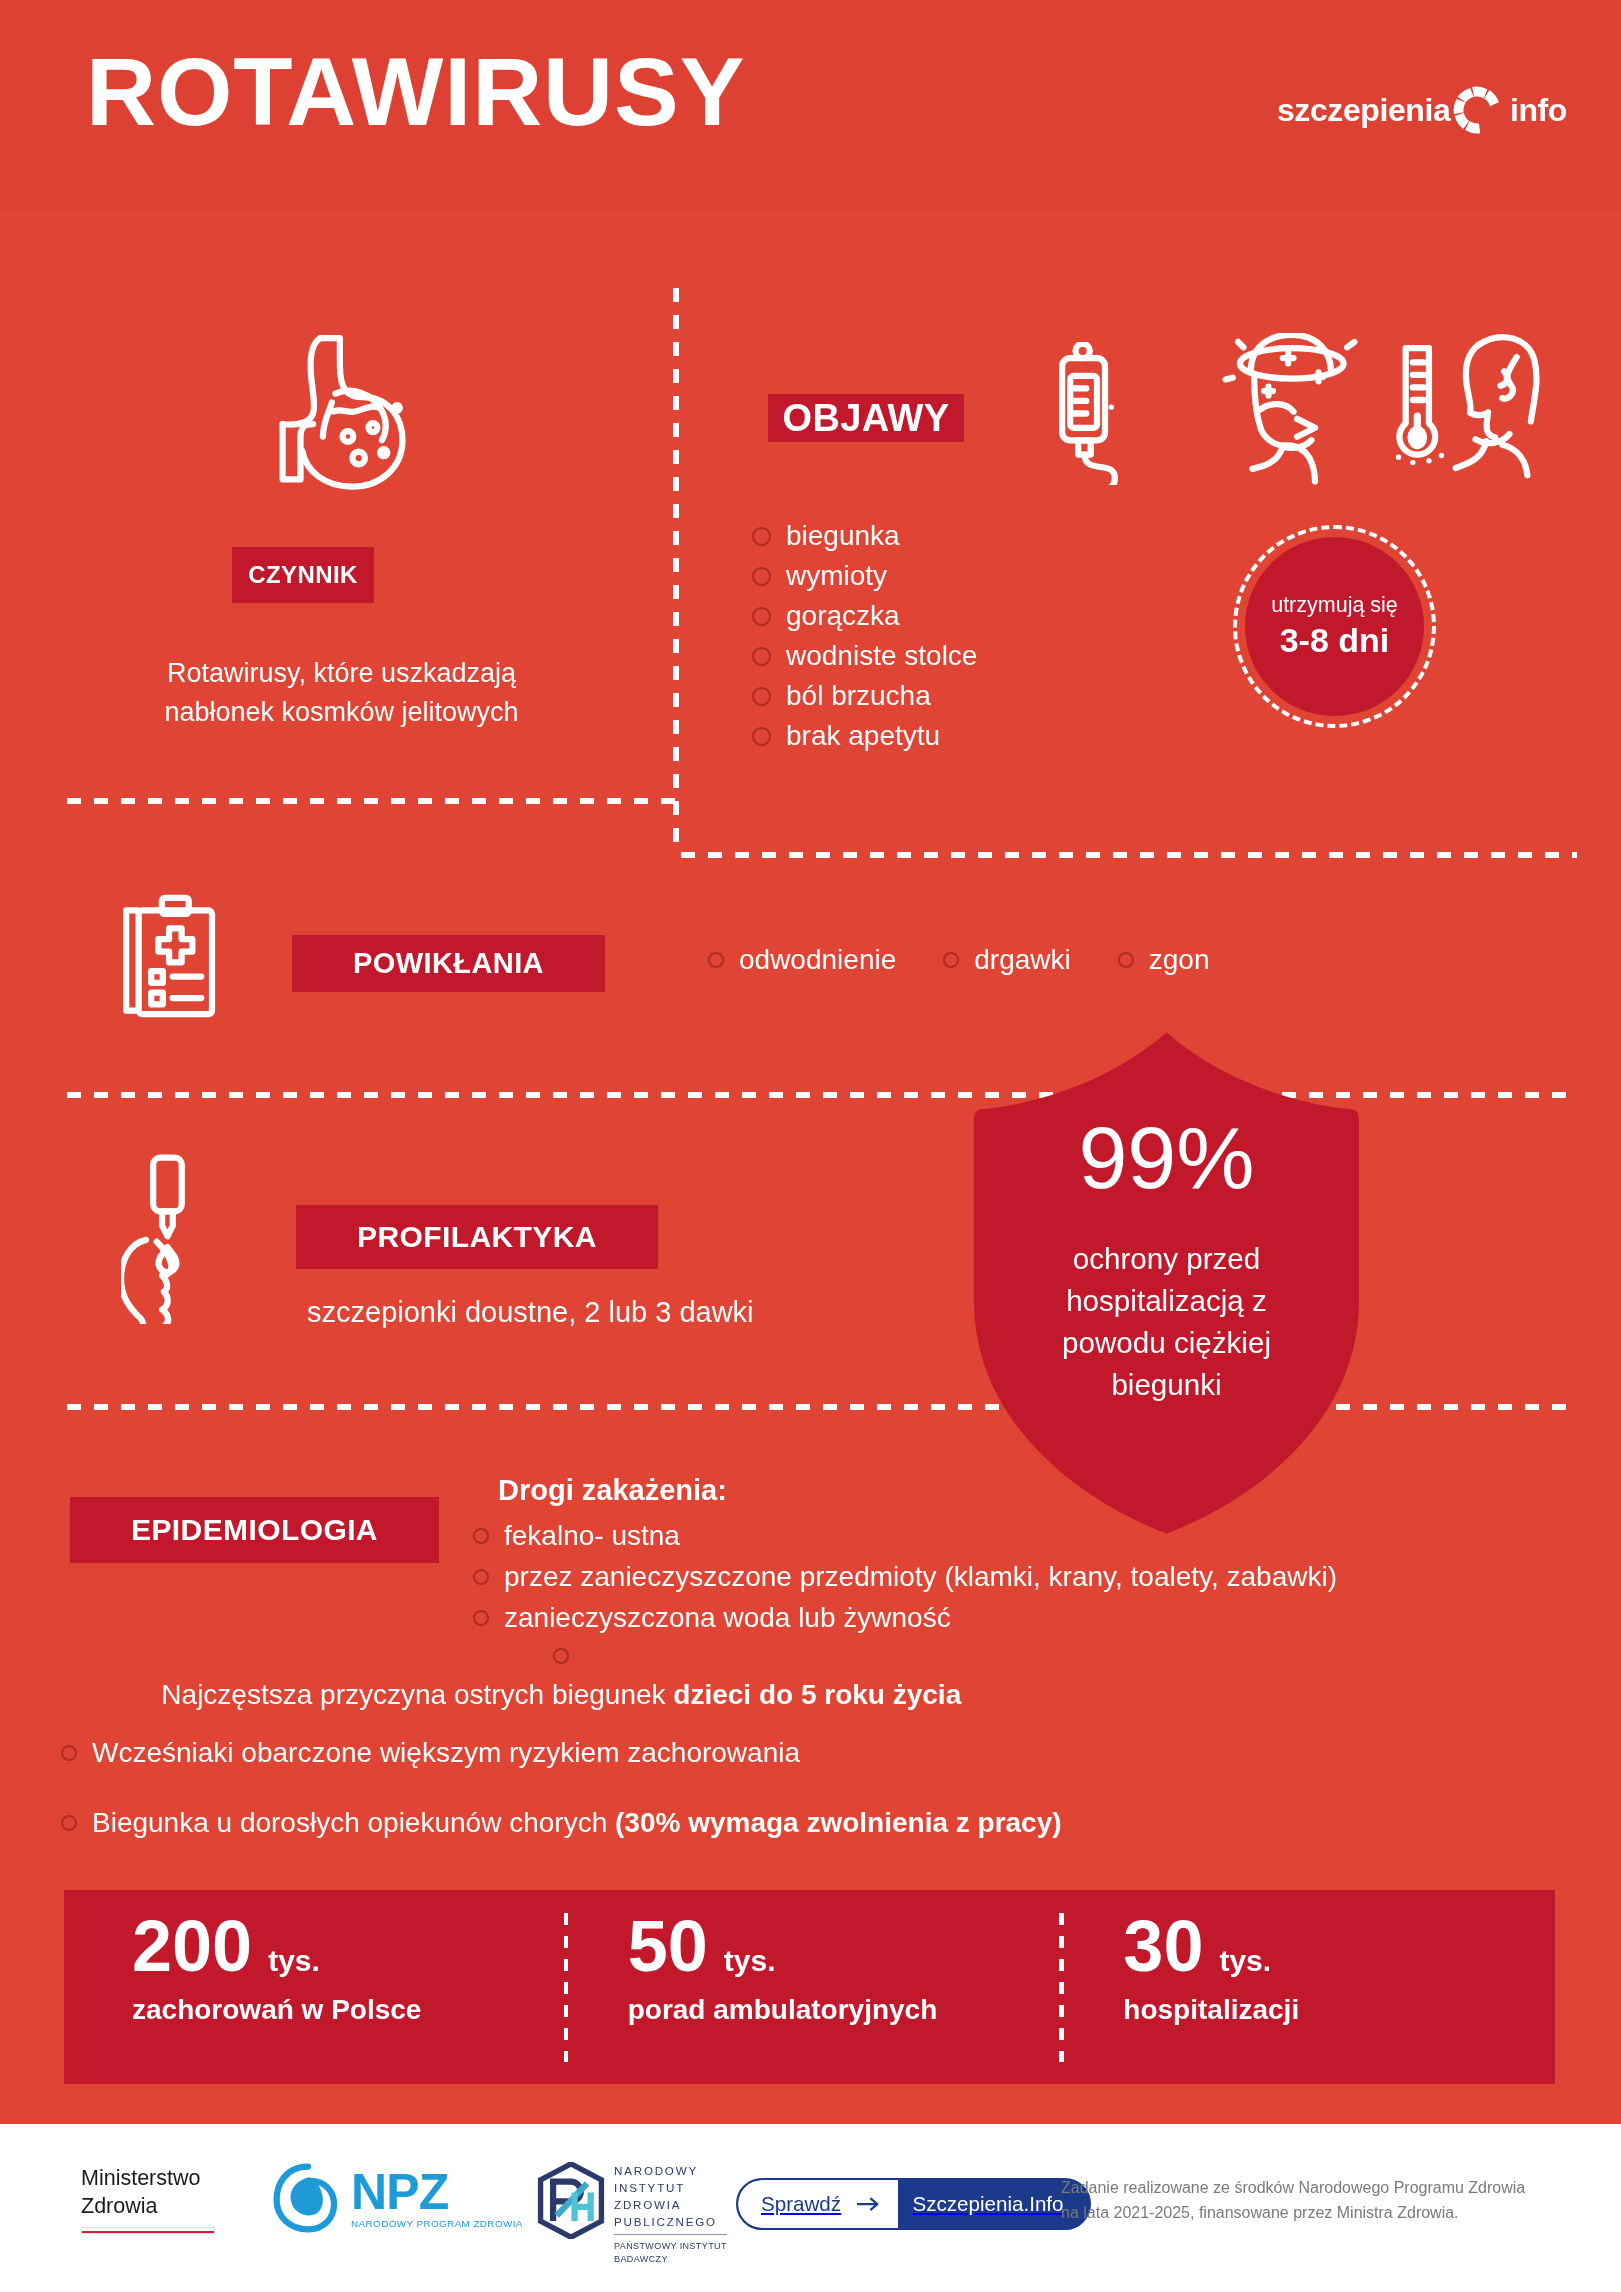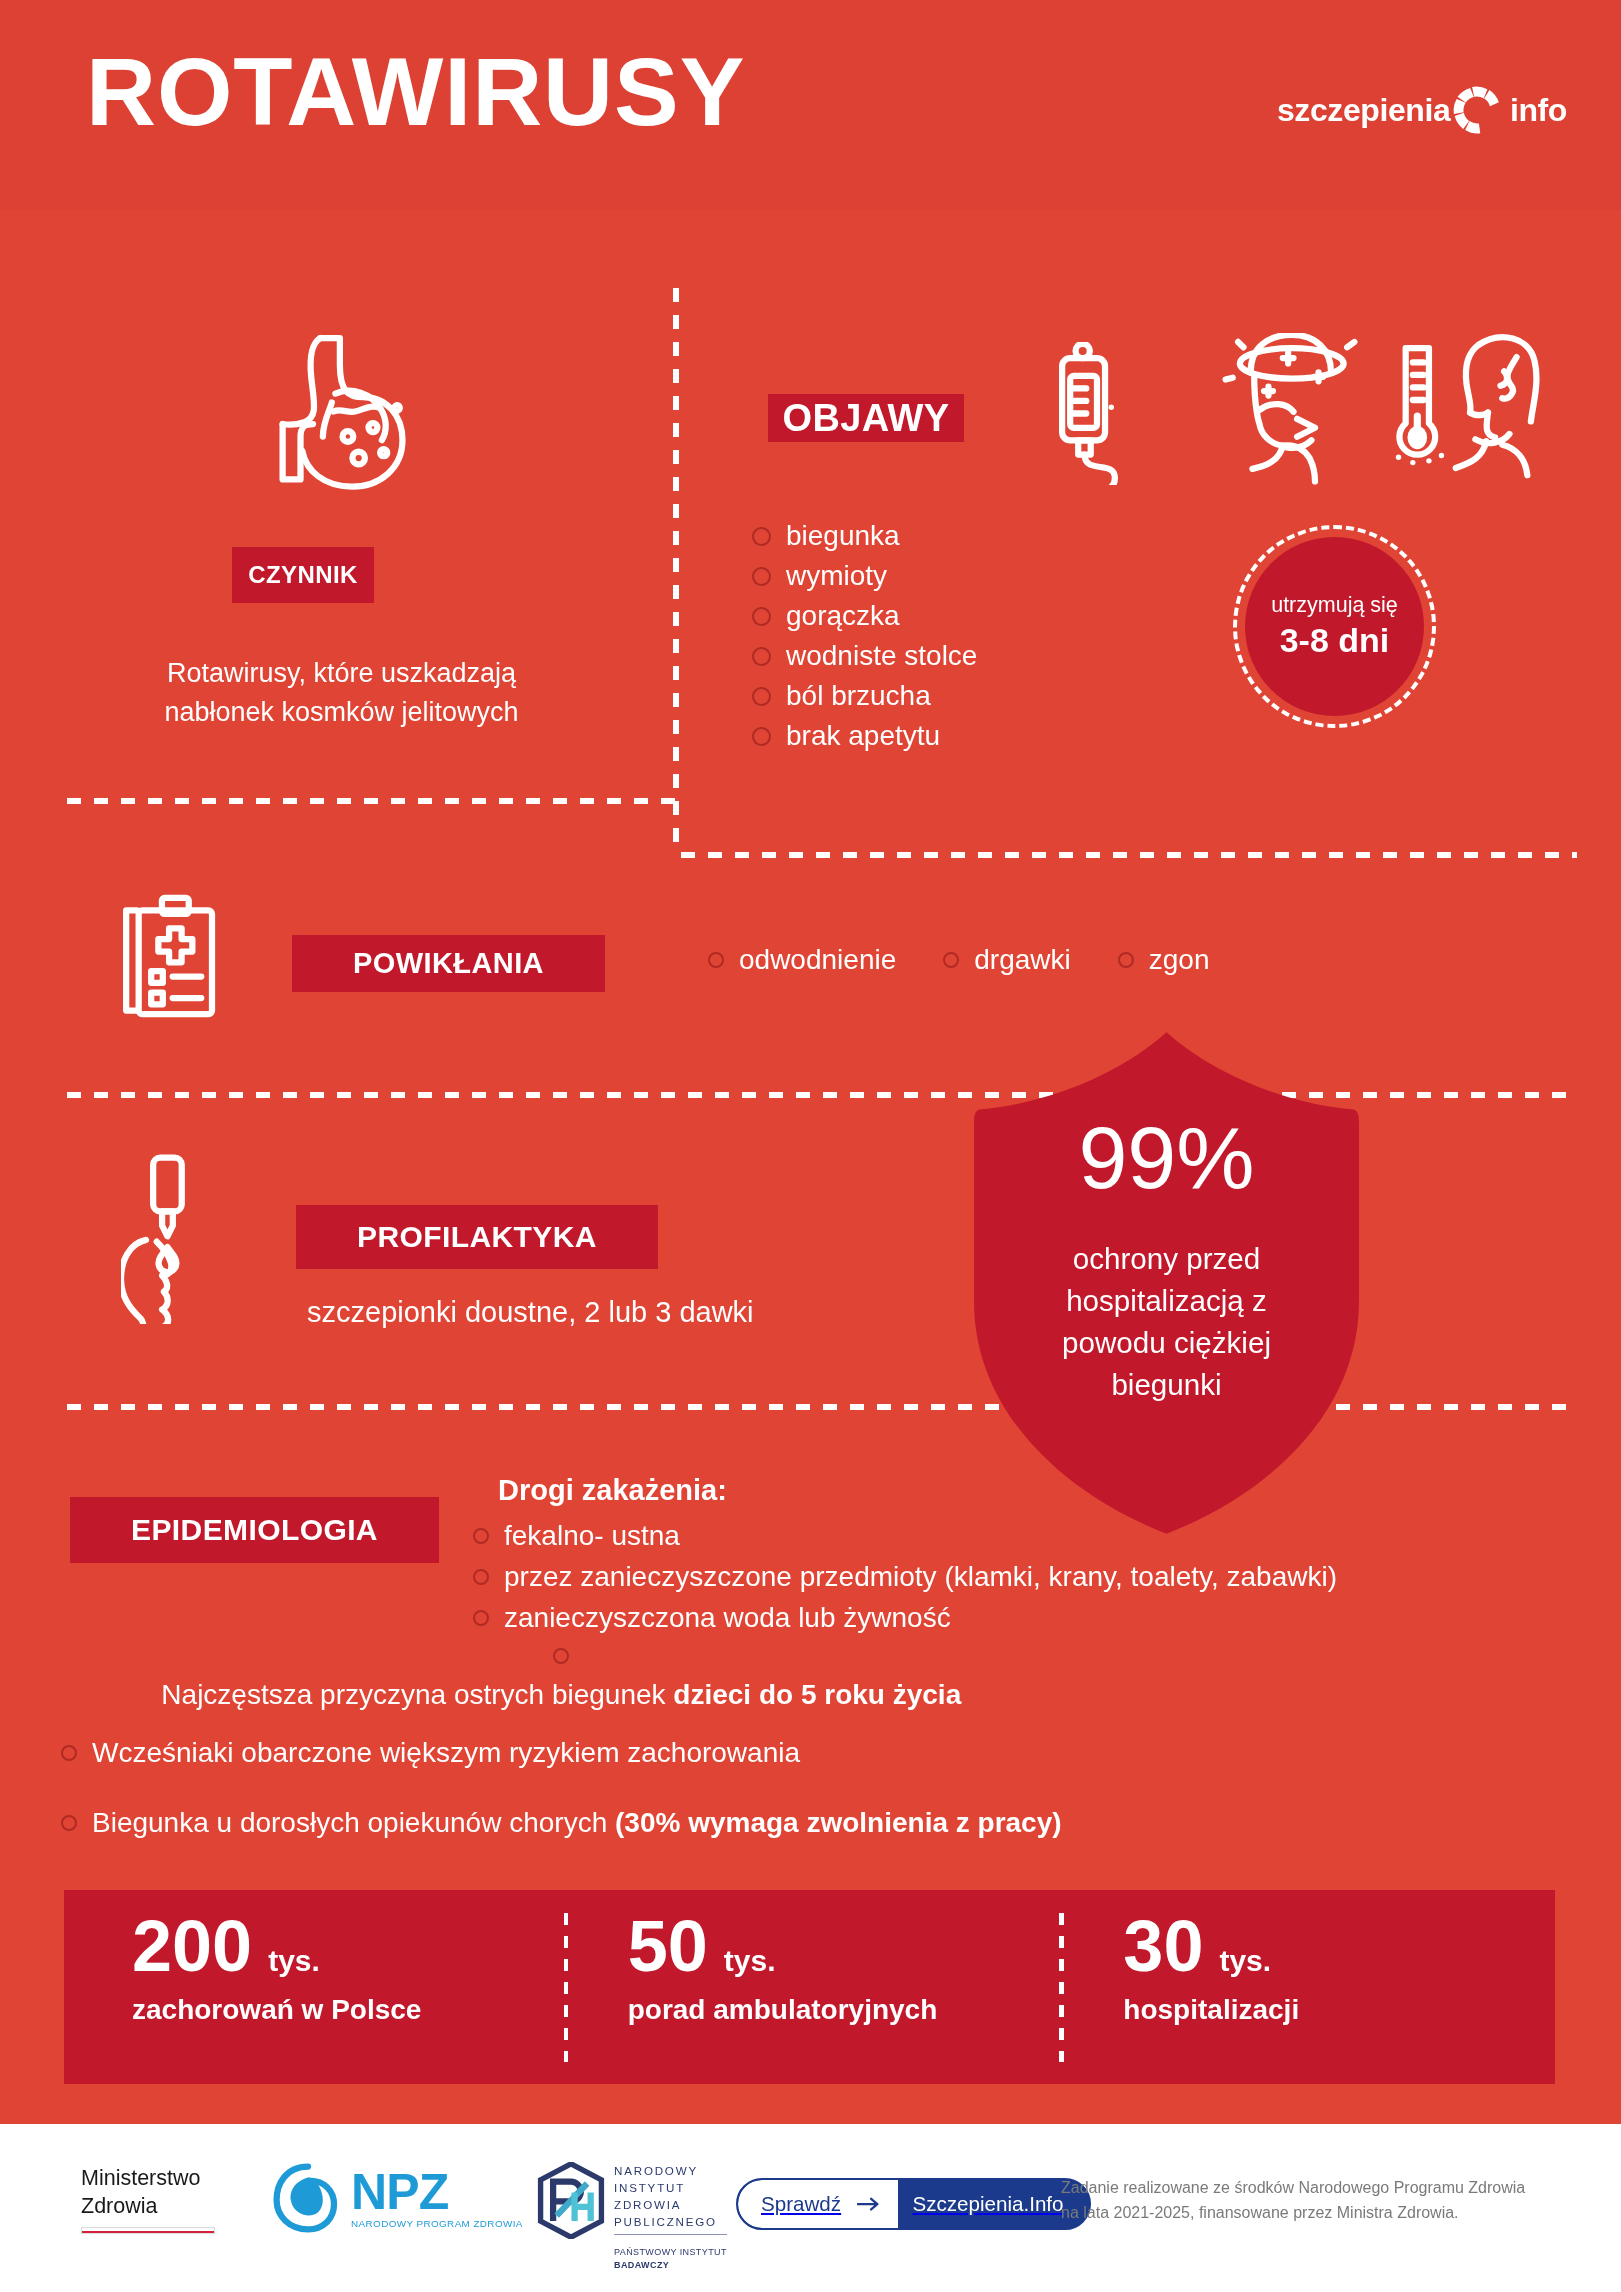--- a/index.html
+++ b/index.html
@@ -98,21 +98,21 @@
     background:#fff;
   }
   .mz { position:absolute; left:81px; top:41px; }
   .mz-line1,.mz-line2 { font-size:21.5px; color:#1a1a1a; line-height:1.28; }
   .mz-rule { margin-top:7.2px; width:134px; height:6.3px; background:linear-gradient(to bottom,#fff 0 50%,#D4213D 50% 100%); border:0.9px solid #ddd;}
   .npz { position:absolute; left:273px; top:39px; display:flex; align-items:center; gap:8px;}
   .npz-txt { font-size:50px; font-weight:bold; color:#1E9BD7; line-height:0.9; letter-spacing:-0.9px;}
   .npz-sub { font-size:9.9px; color:#1E9BD7; letter-spacing:0.4px; margin-top:2.7px;}
   .pzh { position:absolute; left:537px; top:38px; display:flex; align-items:flex-start; gap:9px;}
   .pzh-lines { font-size:11.6px; color:#2b3a6b; letter-spacing:1.8px; line-height:1.48; }
-  .pzh-sub { font-size:9px; color:#2b3a6b; letter-spacing:0.4px; line-height:1.4; margin-top:3.6px; padding-top:11px; border-top:0.9px solid #8a93b5;}
+  .pzh-sub { font-size:9px; color:#2b3a6b; letter-spacing:0.4px; line-height:1.4; margin-top:3.6px; padding-top:5px; border-top:0.9px solid #8a93b5;}
   .cta {
     position:absolute; left:736px; top:54px; height:52px;
     display:flex; align-items:center; border:2.7px solid #1B3A8C;
     border-radius:27px; overflow:hidden; background:#1B3A8C;
   }
   .cta-left { background:#fff; color:#1B3A8C; font-size:20.6px; padding:0 18px 0 23px; height:100%; display:flex; align-items:center; gap:16px; border-radius:27px 0 0 27px;}
   .cta-right { color:#fff; font-size:20.6px; padding:0 25px 0 14.3px; }
   .credit { position:absolute; left:1061px; top:52px; font-size:16px; color:#7a7a7a; line-height:1.55;}
 </style>
 </head>
@@ -410,21 +410,21 @@
           <path d="M22 60 L56 24" fill="none" stroke="#3fa9c9" stroke-width="7"></path>
           <path d="M42 66 V34 M42 50 h18 M60 34 V66" fill="none" stroke="#4fc3d5" stroke-width="7"></path>
         </svg>
       </span>
       <span>
         <div class="pzh-lines">NARODOWY</div>
         <div class="pzh-lines">INSTYTUT</div>
         <div class="pzh-lines">ZDROWIA</div>
         <div class="pzh-lines">PUBLICZNEGO</div>
         <div class="pzh-sub">PAŃSTWOWY INSTYTUT</div>
-        <div class="pzh-sub" style="border:none; margin:0; padding:0;font-weight:bold;">BADAWCZY</div>
+        <div class="pzh-sub" style="border:none; margin:0; padding:0;">BADAWCZY</div>
       </span>
     </div>
 
     <a class="cta" href="#">
       <span class="cta-left">
         <span>Sprawdź</span>
         <span>
           <svg width="23" height="14.3" viewBox="0 0 26 16" fill="none" stroke="#1B3A8C" stroke-width="2.6" stroke-linecap="round" stroke-linejoin="round">
             <path d="M1 8 h22 M16 2 l7 6 l-7 6"></path>
           </svg>

